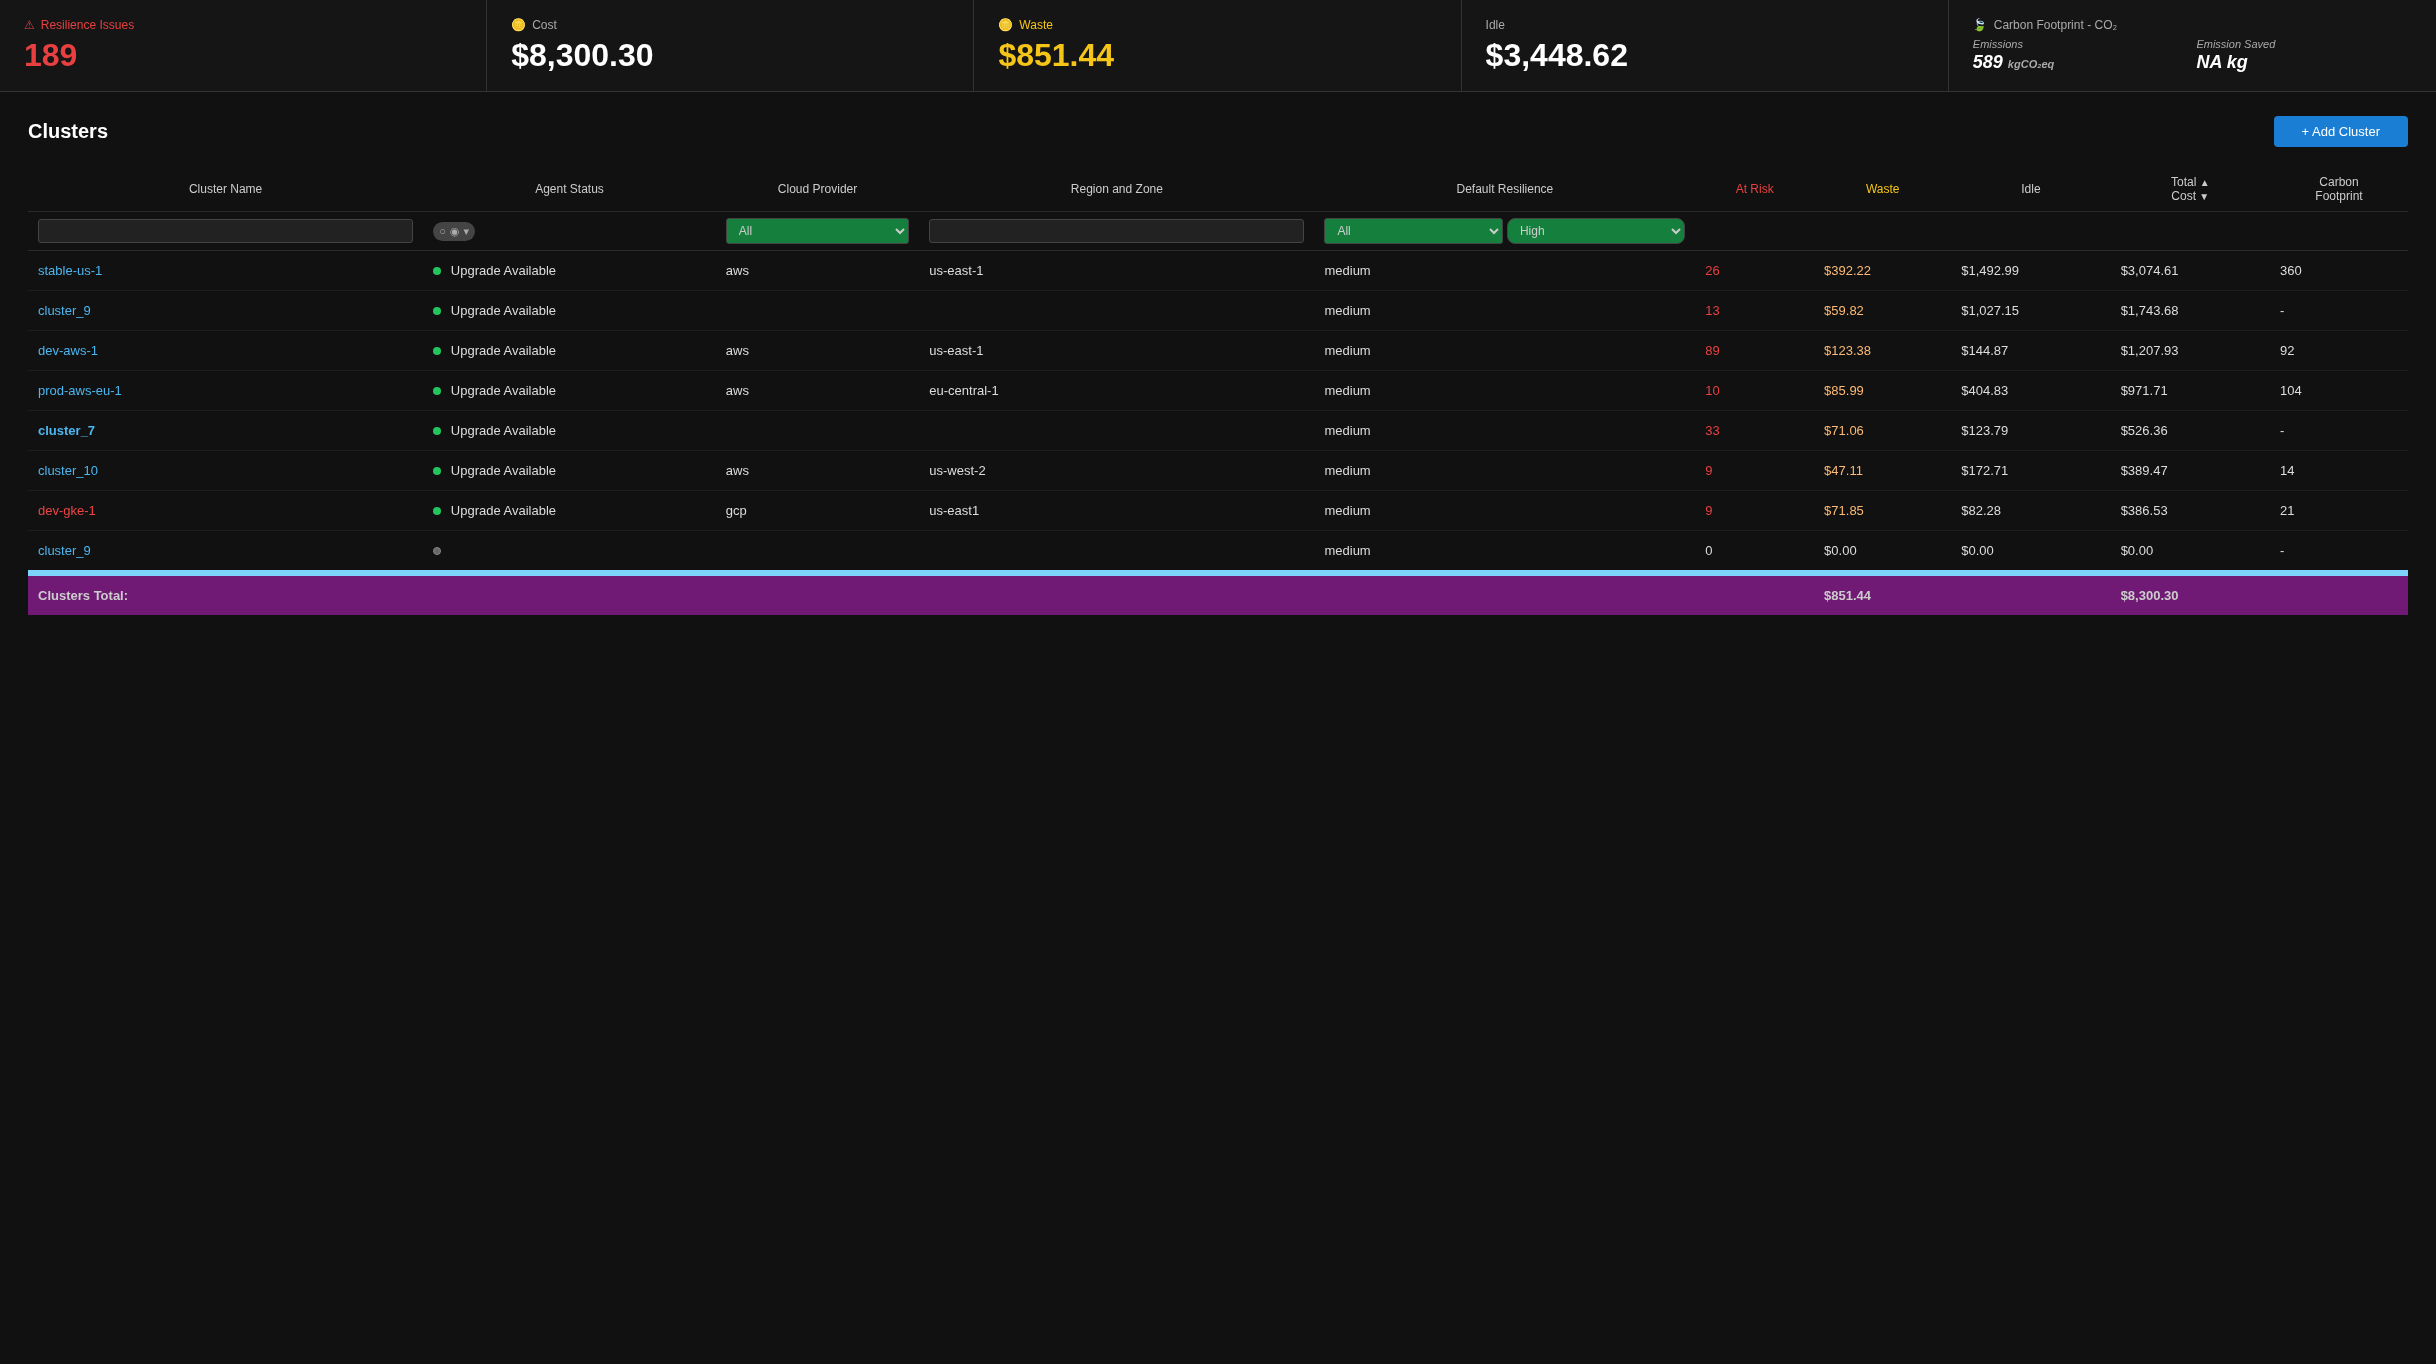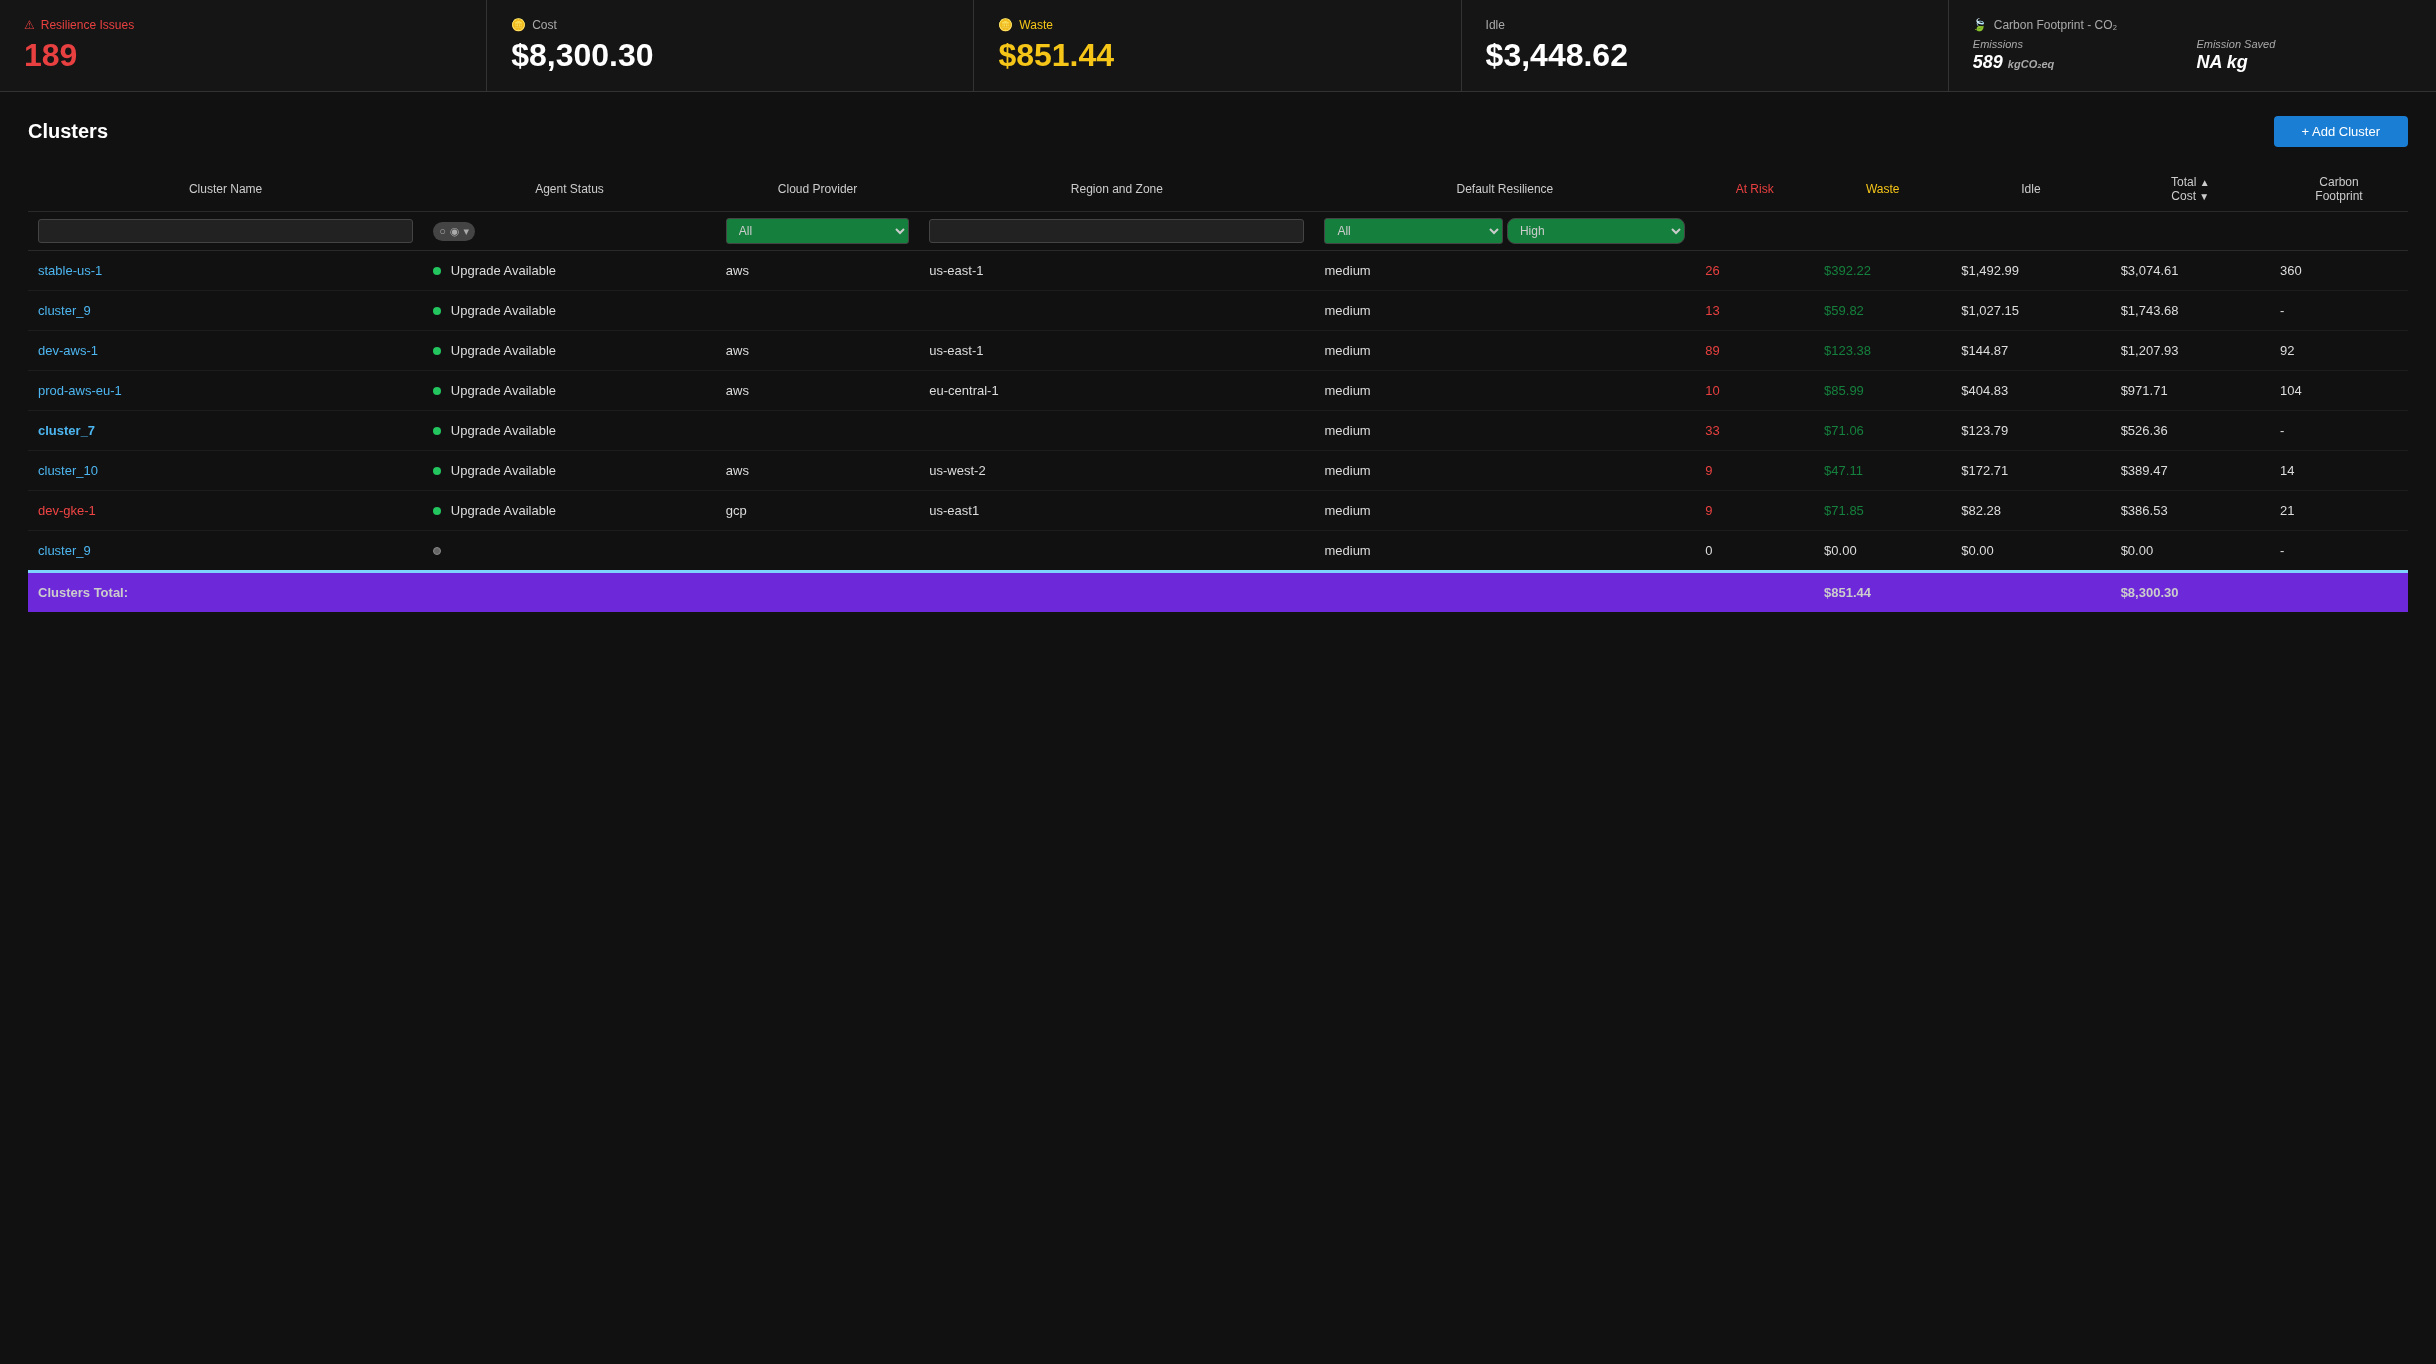--- a/index.html
+++ b/index.html
@@ -147,26 +147,26 @@
     }
     .status-dot {
       width: 8px; height: 8px;
       border-radius: 50%;
       display: inline-block;
       margin-right: 6px;
     }
     .status-dot.green { background: #22c55e; }
     .status-dot.gray { background: #666; border: 1px solid #888; }
     .cell-red { color: #e84040; }
-    .cell-yellow { color: #15803d; }
+    .cell-yellow { color: #fdba74; }
     .cell-white { color: #fff; }
 
     .total-row {
-      background: #6d28d9;
-      border-top: 3px solid #7dd3fc;
+      background: #701a75;
+      border-top: 6px solid #7dd3fc;
     }
     .total-row td {
       padding: 12px 10px;
       font-weight: 600;
       color: #ccc;
       font-size: 13px;
     }
   </style>
 </head>
 <body>

